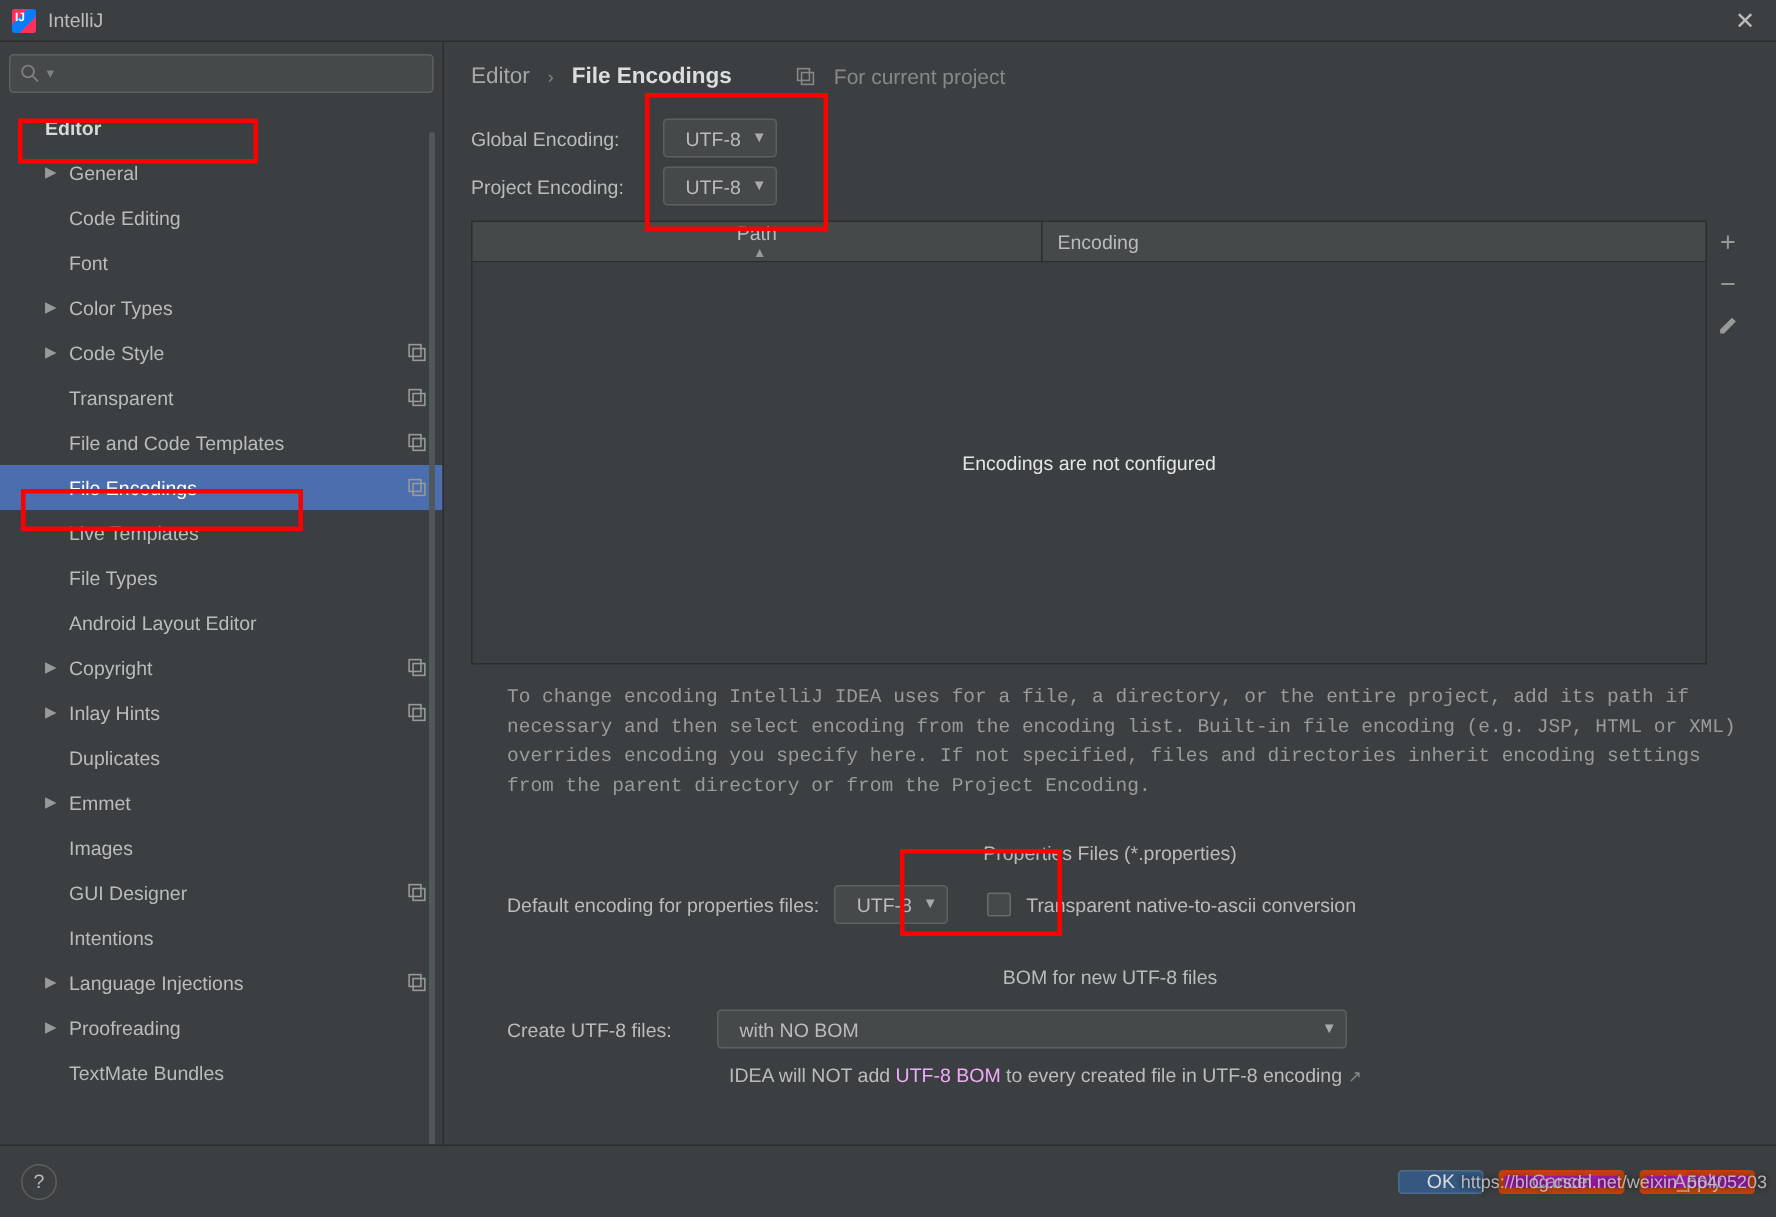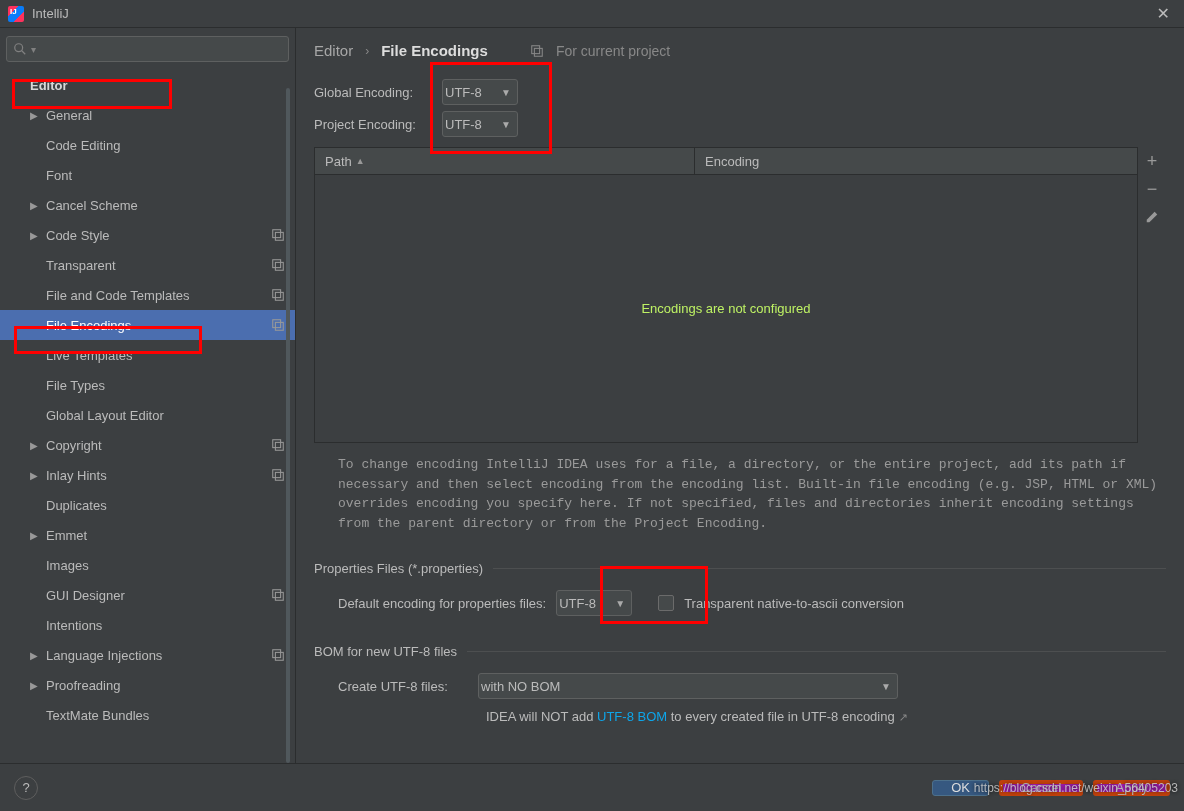--- a/index.html
+++ b/index.html
@@ -92,21 +92,21 @@
   font-size:13px;
   color:#bbbbbb;
 }
 .form-row label.fixed { width:128px; }
 .dropdown {
   display:inline-flex; align-items:center;
   border:1px solid #5e6060;
   background:#45494a;
   border-radius:3px;
   height:26px;
-  padding: 0 22px 0 2px;
+  padding: 0 22px 0 14px;
   color:#bbbbbb;
   position:relative;
   min-width:76px;
   cursor:pointer;
 }
 .dropdown .dd-caret {
   position:absolute; right:6px; top:50%; transform:translateY(-50%);
   font-size:10px; color:#aaa;
 }
 .dropdown.wide { width:420px; }
@@ -116,30 +116,30 @@
   background:#45494a;
   border:1px solid #2b2d2e;
   height:28px;
 }
 .table-header .col {
   padding:0 10px;
   display:flex; align-items:center;
   color:#bbbbbb;
   font-size:13px;
 }
-.col-path { width:380px; border-right:1px solid #2b2d2e;}
+.col-path { width:380px; border-right:1px solid #2b2d2e;flex-direction:column;}
 .col-path .asc { font-size:9px; margin-left:4px; color:#999;}
 .col-enc { flex:1; }
 .table-body {
   border:1px solid #2b2d2e;
   border-top:none;
   height:268px;
   background:#3c3f41;
   display:flex; align-items:center; justify-content:center;
-  color:#bef264;
+  color:#e5e5e5;
   position:relative;
 }
 .side-buttons {
   position:absolute;
   right:-26px; top:0;
   width:24px;
   display:flex; flex-direction:column;
 }
 .side-btn {
   width:24px; height:28px;
@@ -152,29 +152,29 @@
   color:#9a9a9a;
   font-size:13px;
   line-height:1.5;
   max-width: 830px;
   font-family: Liberation Mono, monospace;
 }
 .section-title {
   margin-top:28px;
   color:#bbbbbb;
   font-size:13px;
-  display:flex; align-items:center;
+  display:flex; align-items:center;flex-direction:column;
 }
 .section-title .line { flex:1; height:1px; background:#4d4f50; margin-left:10px; }
 .sub-row { margin-top:14px; display:flex; align-items:center; color:#bbbbbb; padding-left:24px; gap:10px;}
 .checkbox {
   width:16px; height:16px; border:1px solid #6b6b6b; border-radius:2px; background:#45494a; display:inline-block;
 }
 .bom-note { font-size:13px; color:#bbbbbb; margin-top:10px; padding-left:172px;}
-.bom-note a { color:#0ea5e9; text-decoration:none;margin-top:18px; }
+.bom-note a { color:#f0abfc; text-decoration:none;margin-top:18px; }
 .bom-note .ext { color:#888; font-size:11px; margin-left:4px;}
 .footer {
   position:absolute; left:0; right:0; bottom:0;
   height:48px;
   background:#3c3f41;
   border-top:1px solid #2b2d2e;
   display:flex; align-items:center;
   padding: 0 14px;
 }
 .footer .help-btn {
@@ -228,21 +228,21 @@
           <li class="indent-1 no-arrow">
             <span class="arrow">▶</span>
             <span>Code Editing</span>
           </li>
           <li class="indent-1 no-arrow">
             <span class="arrow">▶</span>
             <span>Font</span>
           </li>
           <li class="indent-1">
             <span class="arrow">▶</span>
-            <span>Cancel Scheme</span>
+            <span>Color Types</span>
           </li>
           <li class="indent-1">
             <span class="arrow">▶</span>
             <span>Code Style</span>
             <span class="ribbon"><svg viewBox="0 0 16 16" width="14" height="14">
                 <rect x="2" y="2" width="9" height="9" fill="none" stroke="currentColor" stroke-width="1.2"></rect>
                 <rect x="5" y="5" width="9" height="9" fill="none" stroke="currentColor" stroke-width="1.2"></rect>
               </svg></span>
           </li>
           <li class="indent-1 no-arrow">
@@ -272,21 +272,21 @@
           <li class="indent-1 no-arrow">
             <span class="arrow">▶</span>
             <span>Live Templates</span>
           </li>
           <li class="indent-1 no-arrow">
             <span class="arrow">▶</span>
             <span>File Types</span>
           </li>
           <li class="indent-1 no-arrow">
             <span class="arrow">▶</span>
-            <span>Global Layout Editor</span>
+            <span>Android Layout Editor</span>
           </li>
           <li class="indent-1">
             <span class="arrow">▶</span>
             <span>Copyright</span>
             <span class="ribbon"><svg viewBox="0 0 16 16" width="14" height="14">
                 <rect x="2" y="2" width="9" height="9" fill="none" stroke="currentColor" stroke-width="1.2"></rect>
                 <rect x="5" y="5" width="9" height="9" fill="none" stroke="currentColor" stroke-width="1.2"></rect>
               </svg></span>
           </li>
           <li class="indent-1">

